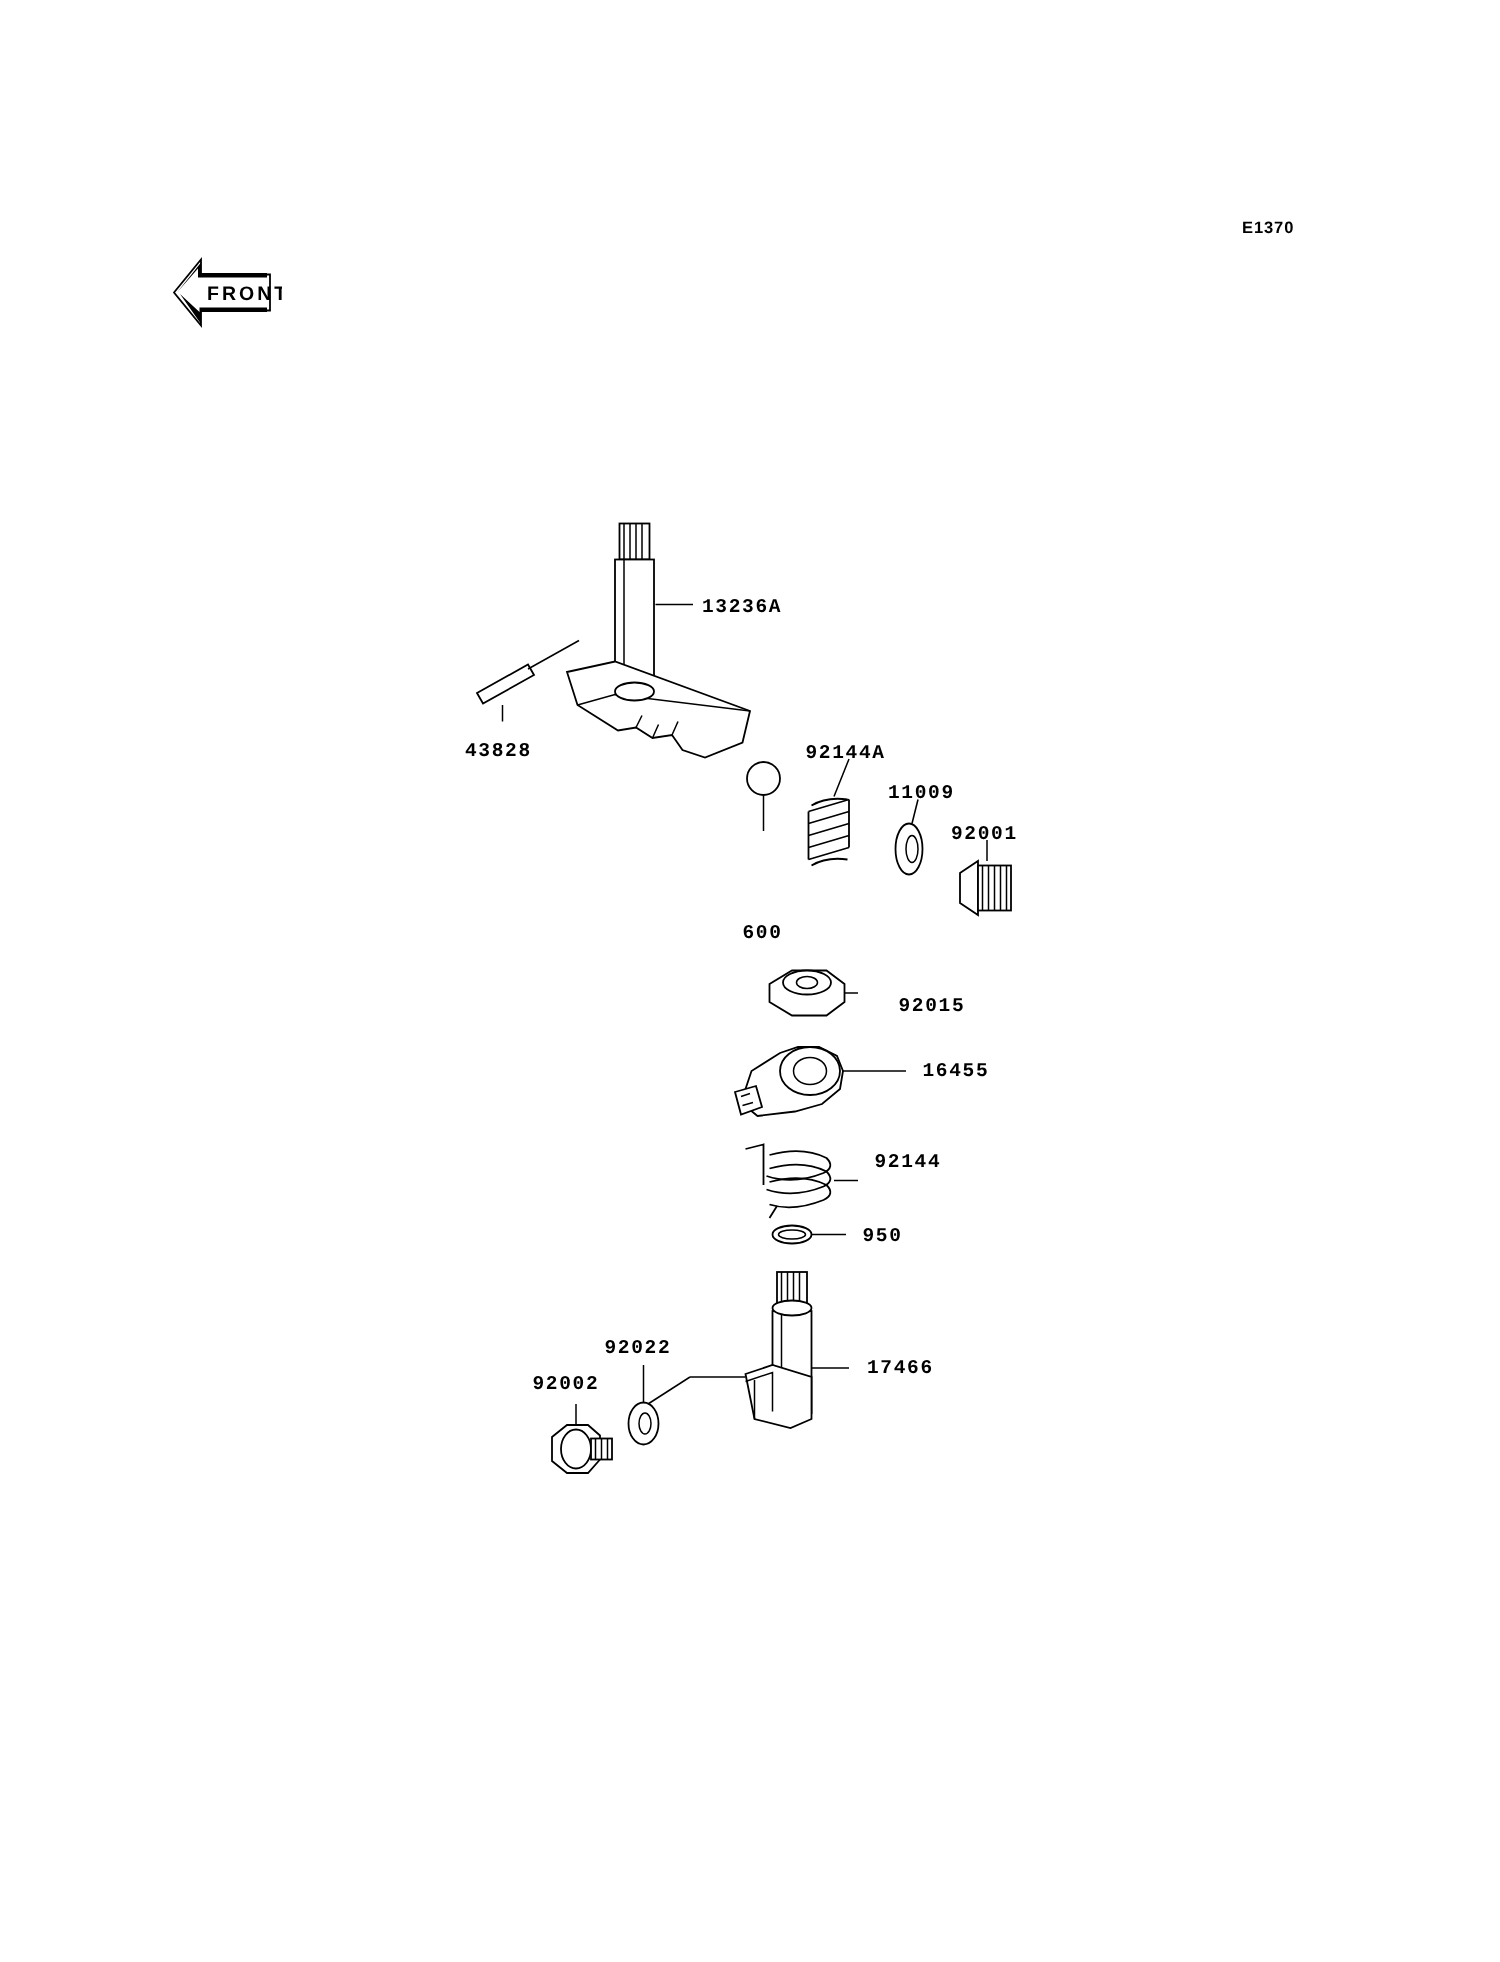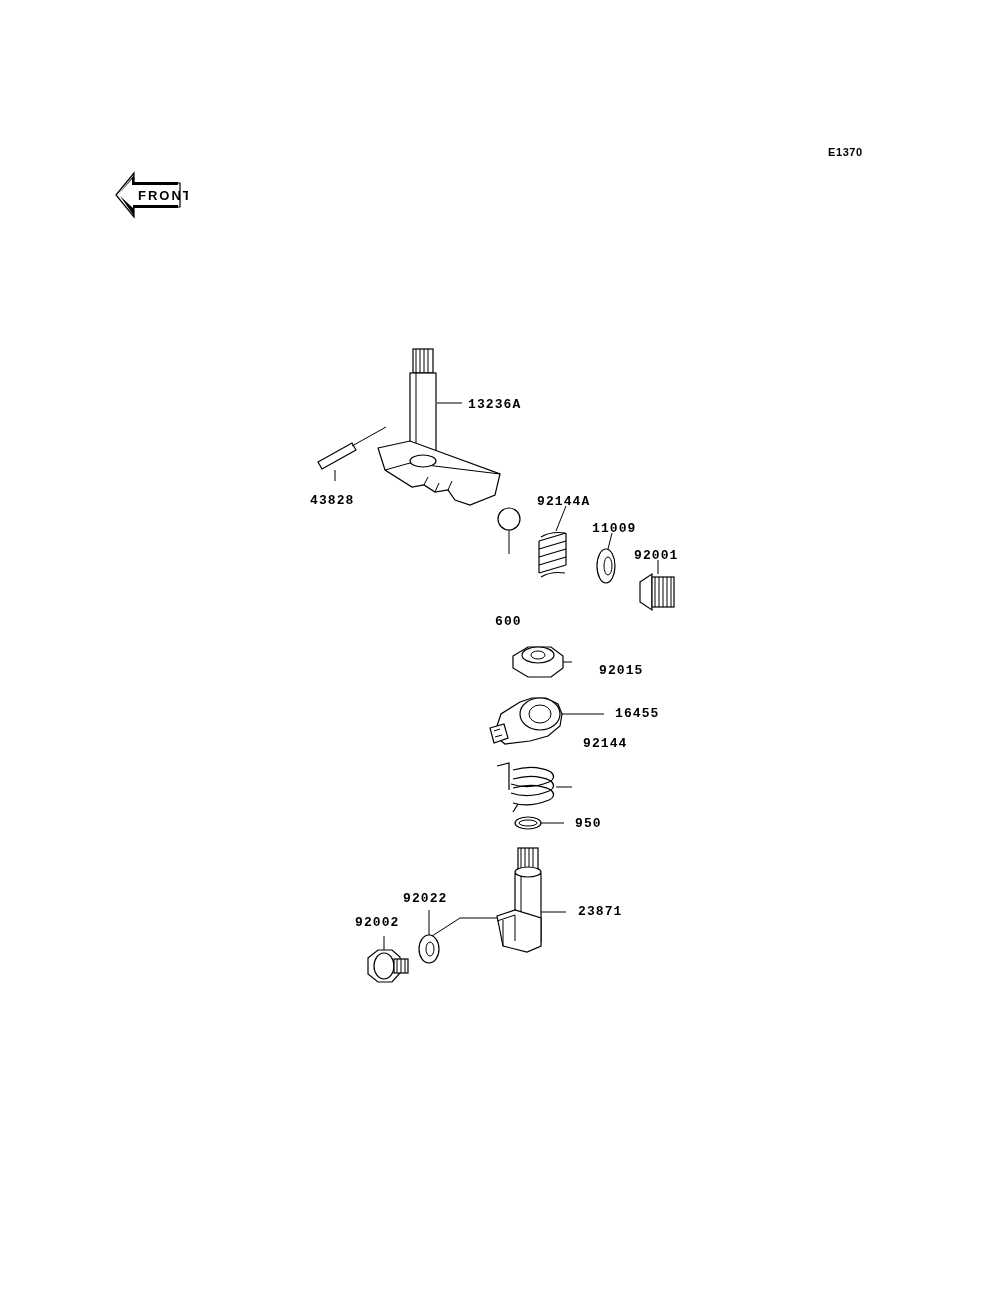--- a/index.html
+++ b/index.html
@@ -190,19 +190,19 @@
   </svg>
 
   <div class="label" style="left:468px; top:397px;">13236A</div>
   <div class="label" style="left:310px; top:493px;">43828</div>
   <div class="label" style="left:537px; top:494px;">92144A</div>
   <div class="label" style="left:592px; top:521px;">11009</div>
   <div class="label" style="left:634px; top:548px;text-align:center;">92001</div>
   <div class="label" style="left:495px; top:566px;margin-top:48px;">600</div>
   <div class="label" style="left:578px; top:663px;margin-left:21px;">92015</div>
   <div class="label" style="left:615px; top:706px;">16455</div>
-  <div class="label" style="left:583px; top:736px;">92144</div>
+  <div class="label" style="left:583px; top:767px;">92144</div>
   <div class="label" style="left:575px; top:816px;">950</div>
   <div class="label" style="left:403px; top:891px;">92022</div>
-  <div class="label" style="left:578px; top:904px;">23871</div>
+  <div class="label" style="left:578px; top:904px;">17466</div>
   <div class="label" style="left:355px; top:915px;">92002</div>
 
 </div>
 
 </body></html>

